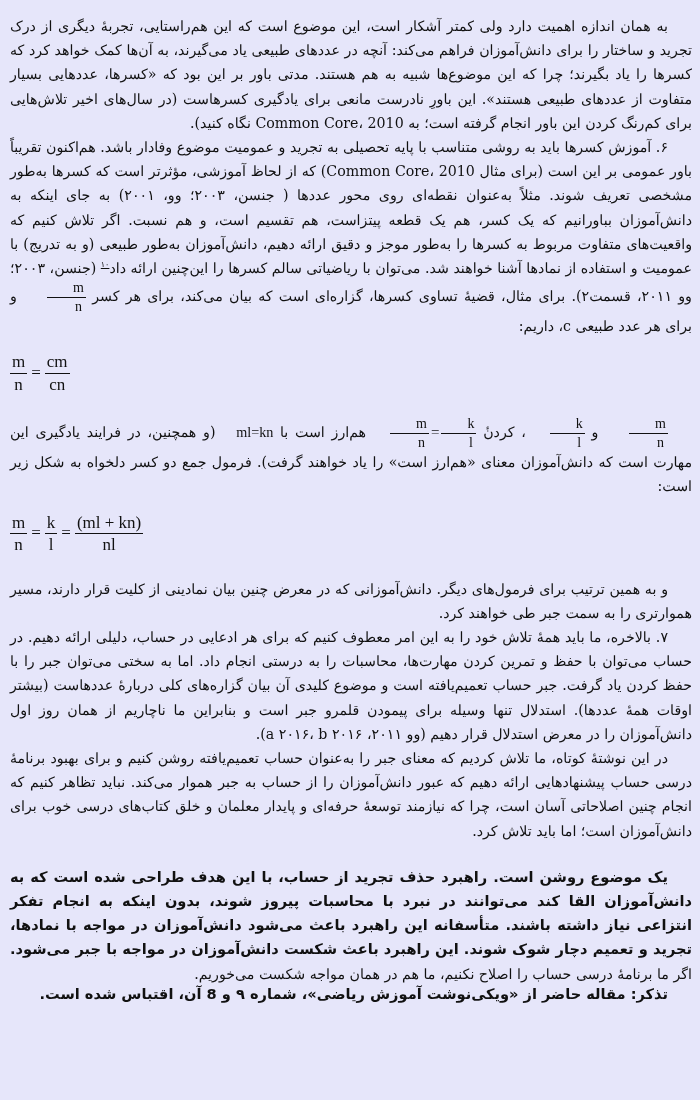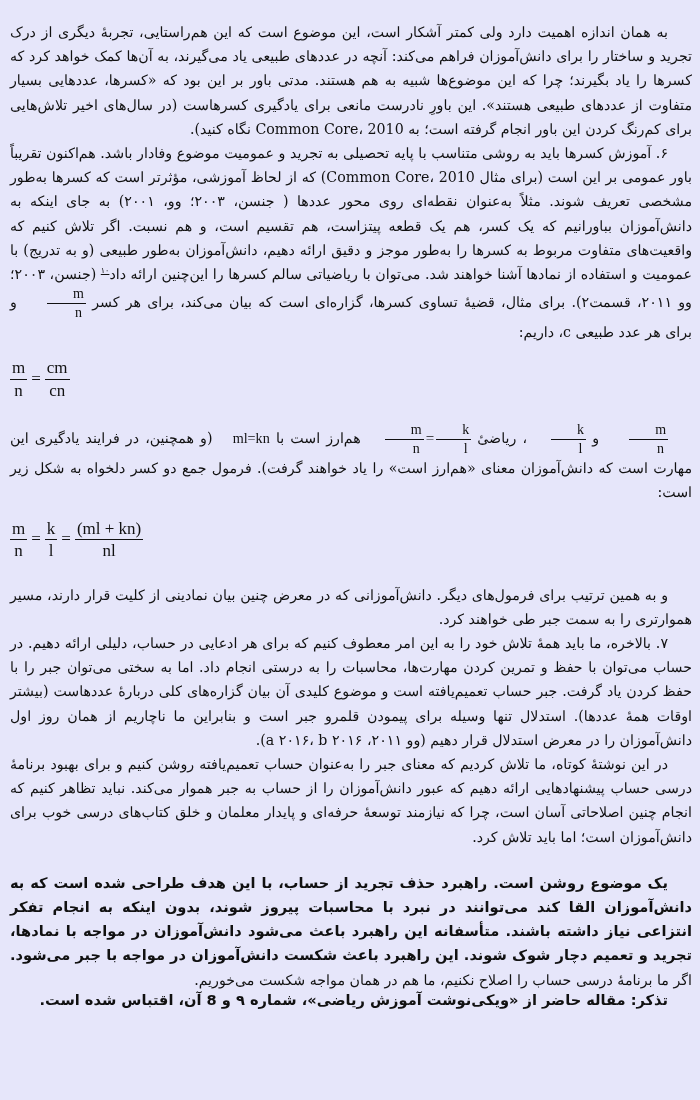--- a/index.html
+++ b/index.html
@@ -4,21 +4,21 @@
   <style>
     html, body { margin: 0; padding: 0; }
     body {
       width: 700px; height: 1100px; overflow: hidden;
       background: #e6e6fa;
       font-family: "DejaVu Serif", "Liberation Serif", serif;
       color: #111;
     }
     .page {
       position: relative; width: 700px; height: 1100px;
-      box-sizing: border-box; padding: 20px 8px 0 10px;
+      box-sizing: border-box; padding: 14px 8px 0 10px;
       direction: rtl; text-align: justify;
       font-size: 14.2px; line-height: 24.2px;
     }
     p { margin: 0; }
     .indent { text-indent: 24px; }
     .math-block {
       direction: ltr; text-align: left;
       font-family: "Liberation Serif", "DejaVu Serif", serif;
       font-size: 17px;
       display: flex; align-items: center; gap: 2px;
@@ -60,21 +60,21 @@
       </span>
   </div>
   <div class="gap-md"></div>
 
   <p class="indent"><span class="inline-math"><span class="frac">
           <span class="num">m</span>
           <span class="den">n</span>
         </span></span><span> و </span><span class="inline-math"><span class="frac">
           <span class="num">k</span>
           <span class="den">l</span>
-        </span></span><span>، ریاضیٔ </span><span class="inline-math"><span class="frac">
+        </span></span><span>، کردنٔ </span><span class="inline-math"><span class="frac">
           <span class="num">m</span>
           <span class="den">n</span>
         </span><span class="eq">=</span><span class="frac">
           <span class="num">k</span>
           <span class="den">l</span>
         </span></span><span>هم‌ارز است با </span><span class="ltr">ml=kn</span><span> (و همچنین، در فرایند یادگیری این مهارت است که دانش‌آموزان معنای «هم‌ارز است» را یاد خواهند گرفت). فرمول جمع دو کسر دلخواه به شکل زیر است:</span></p>
 
   <div class="gap-sm"></div>
   <div class="math-block">
     <span class="frac">

